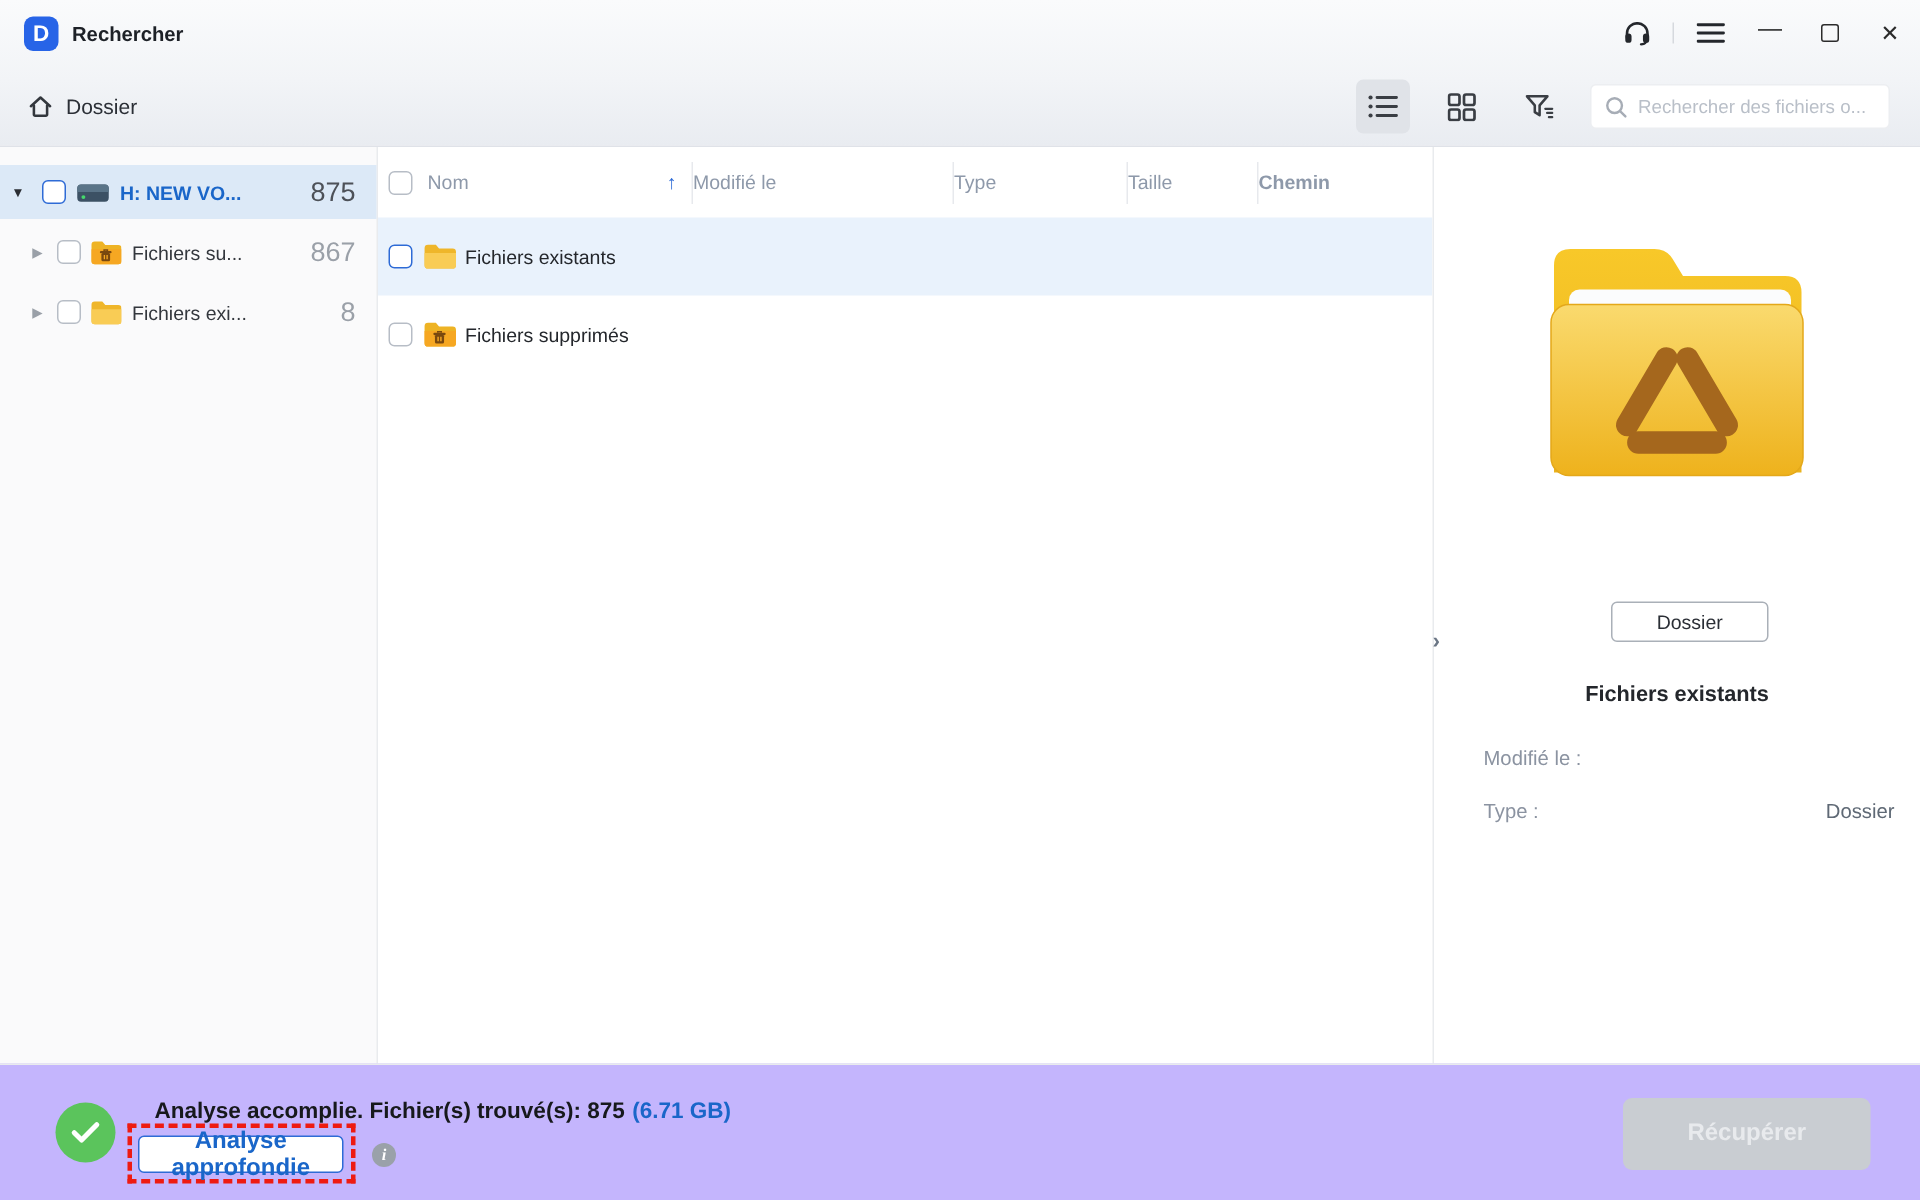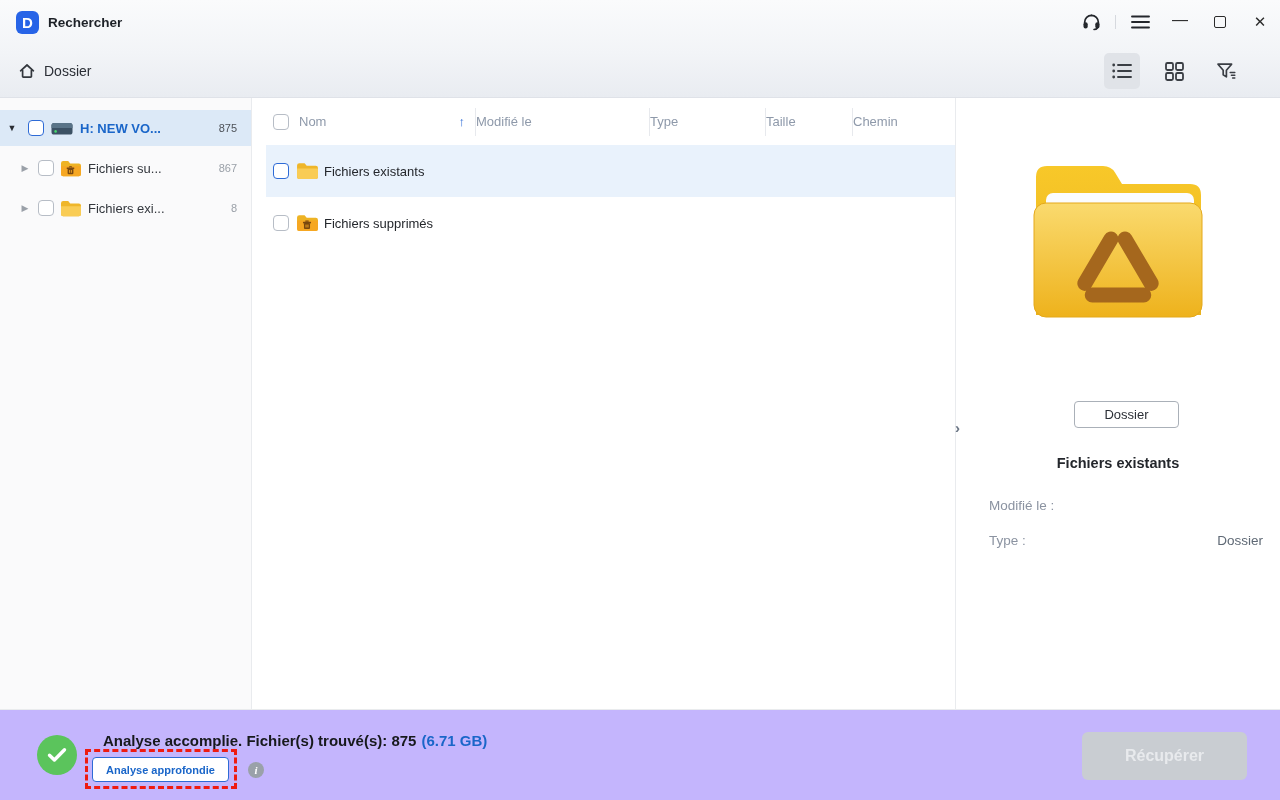--- a/index.html
+++ b/index.html
@@ -45,30 +45,30 @@
   .tree-row.selected .tree-caret { color:#2a2d33; }
   .caret-l0 { left:5px; } .caret-l1 { left:18px; }
   .cbox { width:16px; height:16px; border-radius:4px; background:#fff; border:1.5px solid #b7bdc6; position:absolute; }
   .cbox.blue { border-color:#2e6bd6; }
   .tree-row .cbox { left:28px; } .tree-row.child .cbox { left:38px; }
   .tree-icon { position:absolute; left:51px; width:22px; display:flex; }
   .tree-row.child .tree-icon { left:60px; }
   .tree-label { position:absolute; left:80px; white-space:nowrap; }
   .tree-row.child .tree-label { left:88px; }
   .tree-row.selected .tree-label { color:#1a66c9; font-weight:700; }
-  .tree-count { position:absolute; right:14px; font-size:11px; color:#9aa0a8; }
+  .tree-count { position:absolute; right:14px; font-size:18px; color:#9aa0a8; }
   .tree-row.selected .tree-count { color:#4d5158; }
 
   
-  .filetable { position:absolute; left:266px; top:0; width:703px; height:611px; background:#fff; }
+  .filetable { position:absolute; left:252px; top:0; width:703px; height:611px; background:#fff; }
   .ft-header { display:flex; height:47px; align-items:center; color:#8e99aa; font-size:13px; }
   .ft-col { height:28px; display:flex; align-items:center; }
   .ft-col + .ft-col { border-left:1px solid #e7e9ed; }
   .col-nom { width:209px; padding-left:0; position:relative; }
-  .col-mod { width:174px; } .col-type { width:116px; } .col-taille { width:87px; } .col-chemin { width:117px; }
+  .col-mod { width:174px; } .col-type { width:116px; } .col-taille { width:87px; } .col-chemin { width:117px;font-weight:bold; }
   .hd-cbox { position:absolute; left:7px; top:50%; transform:translateY(-50%); }
   .hd-nom-label { margin-left:33px; }
   .sort-arrow { position:absolute; right:10px; color:#2e6bd6; font-size:13px; font-weight:700; }
   .ft-row { position:relative; height:52px; display:flex; align-items:center; font-size:13px; color:#24272c; }
   .ft-row.selected { background:#e9f2fc; }
   .ft-row .cbox { left:7px; }
   .row-icon { position:absolute; left:30px; display:flex; }
   .row-name { position:absolute; left:58px; }
 
   
@@ -86,21 +86,21 @@
   .field-0 { top:400px; } .field-1 { top:435px; }
 
   
   .statusbar { position:absolute; left:0; top:709px; width:1280px; height:104px; background:#c4b5fd; border-top:1px solid #e9ebed;padding-left:24px; }
   .check-circle { position:absolute; left:37px; top:25px; width:40px; height:40px; border-radius:50%; background:#5bc45c;
                   display:flex; align-items:center; justify-content:center; }
   .scan-msg { position:absolute; left:103px; top:22px; font-size:15px; font-weight:700; color:#17191c; }
   .scan-size { color:#1a66c9; margin-left:5px; }
   .deepscan-annot { position:absolute; left:85px; top:39px; width:152px; height:40px; border:3px dashed #ee1b11; }
   .deepscan-btn { position:absolute; left:92px; top:47px; width:137px; height:25px; background:#fff; border:1px solid #2e6bd6;
-                  border-radius:4px; color:#1a66c9; font-size:11px; font-weight:700; display:flex; align-items:center;
+                  border-radius:4px; color:#1a66c9; font-size:16px; font-weight:700; display:flex; align-items:center;
                   justify-content:center; font-family:"Liberation Sans",sans-serif; }
   .info-icon { position:absolute; left:248px; top:52px; width:16px; height:16px; border-radius:50%; background:#9aa1a9;
                color:#fff; font-size:11px; font-weight:700; display:flex; align-items:center; justify-content:center;
                font-family:"Liberation Serif",serif; font-style:italic; }
   .info-hint { position:absolute; left:271px; top:53px; font-size:13px; color:#5d6269; }
   .recover-btn { position:absolute; left:1082px; top:22px; width:165px; height:48px; background:#c9cdd2; border:none;
                  border-radius:6px; color:#e8eaed; font-size:16px; font-weight:700;
                  font-family:"Liberation Sans",sans-serif; }
   svg { display:block; }
 </style>
@@ -164,20 +164,27 @@
             <rect x="11" y="1" width="7" height="7" rx="1.4" fill="none" stroke="#3a3e44" stroke-width="1.8"></rect>
             <rect x="1" y="11" width="7" height="7" rx="1.4" fill="none" stroke="#3a3e44" stroke-width="1.8"></rect>
             <rect x="11" y="11" width="7" height="7" rx="1.4" fill="none" stroke="#3a3e44" stroke-width="1.8"></rect>
           </svg>
         </div>
         <div class="view-btn">
           <svg width="21" height="19" viewBox="0 0 21 19">
             <path d="M2 2.2h13.6l-5.2 6v6.6l-3.2-2V8.2z" fill="none" stroke="#3a3e44" stroke-width="1.7" stroke-linejoin="round"></path>
             <path d="M14.2 10.5h4.6M15.4 13.3h3.4M16.6 16.1h2.2" stroke="#3a3e44" stroke-width="1.5" stroke-linecap="round"></path>
           </svg>
+        </div>
+        <div class="search-box">
+          <svg width="15" height="15" viewBox="0 0 15 15">
+            <circle cx="6.4" cy="6.4" r="4.9" fill="none" stroke="#a7adb6" stroke-width="1.6"></circle>
+            <path d="M10.2 10.2 13.6 13.6" stroke="#a7adb6" stroke-width="1.6" stroke-linecap="round"></path>
+          </svg>
+          <input type="text" placeholder="Rechercher des fichiers o..." style="">
         </div>
       </div>
     </div>
   </div>
 
   <div class="main">
 
     <aside class="sidebar">
       <div class="tree-row selected">
         <span class="tree-caret caret-l0">▼</span>

